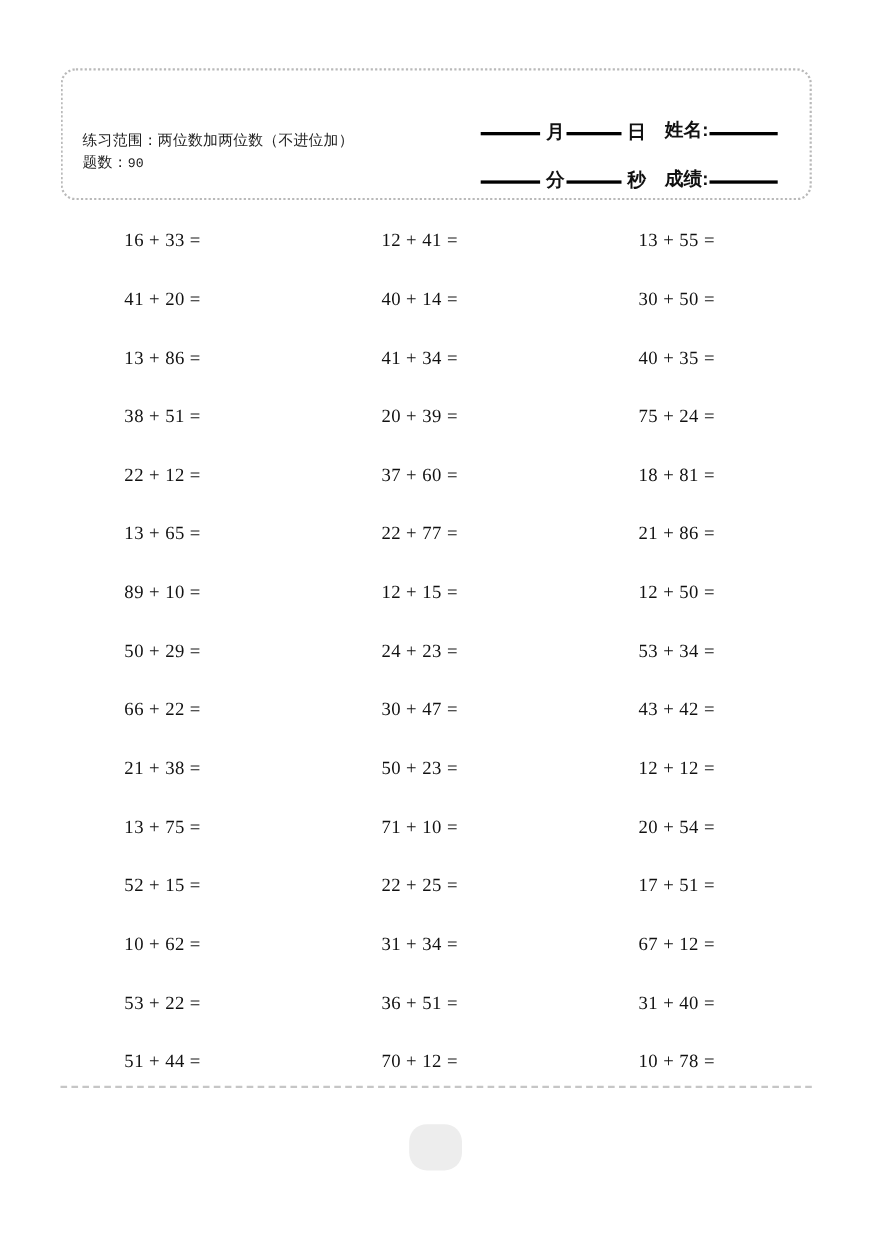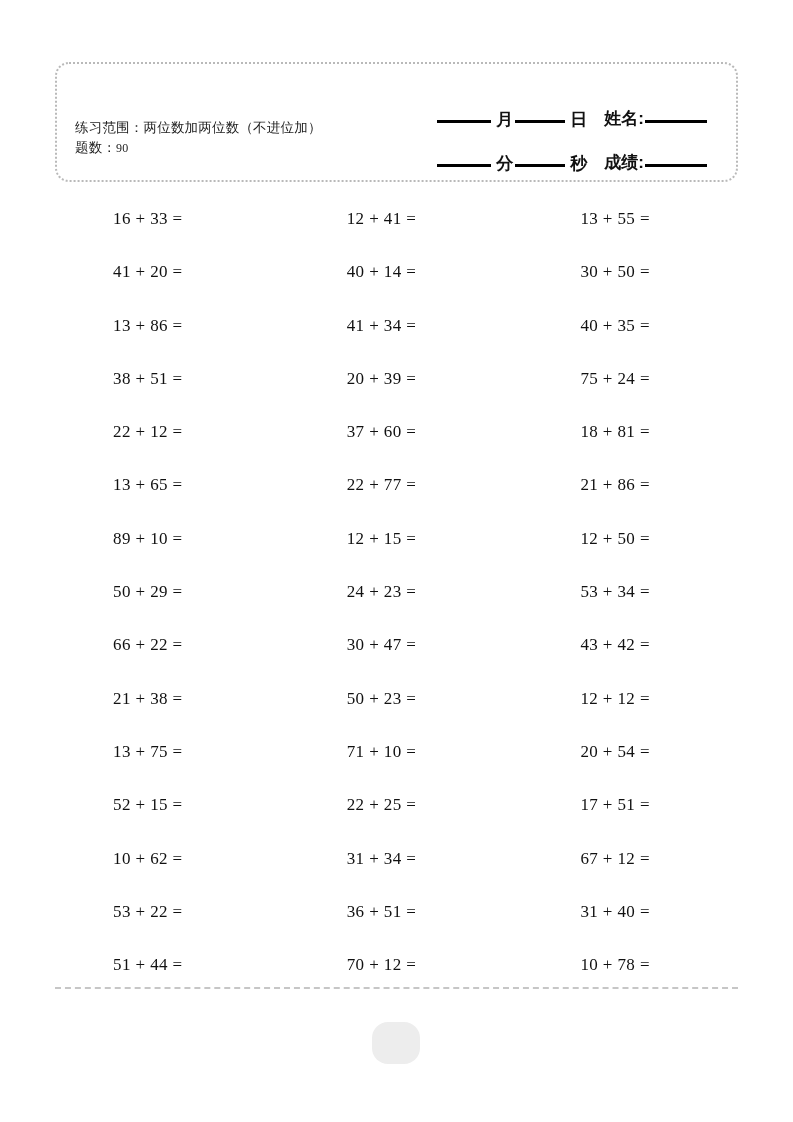--- a/index.html
+++ b/index.html
@@ -33,21 +33,21 @@
     left: 18px;
     top: 54px;
     width: 252px;
     font-family: "Liberation Sans", "DejaVu Sans", sans-serif;
     font-size: 13.5px;
     line-height: 1.45;
     color: #1d1d1d;
     letter-spacing: 0.2px;
   }
   .range-label .count-num {
-    font-family: Liberation Serif, serif;
+    font-family: Liberation Mono, monospace;
     font-size: 12px;
     text-align: center;
   }
 
   .meta-grid {
     position: absolute;
     right: 26px;
     top: 22px;
     width: 330px;
   }
@@ -89,20 +89,21 @@
   .problems {
     position: absolute;
     left: 55px;
     top: 196px;
     width: 683px;
   }
   .prow {
     display: flex;
     height: 53.3px;
     align-items: flex-start;
+    justify-content: space-between;
   }
   .pcell {
     width: 33.333%;
     text-align: center;
     font-family: "Liberation Serif", "DejaVu Serif", serif;
     font-size: 17px;
     color: #111;
     letter-spacing: 0.4px;
     white-space: nowrap;
     padding-top: 13px;

